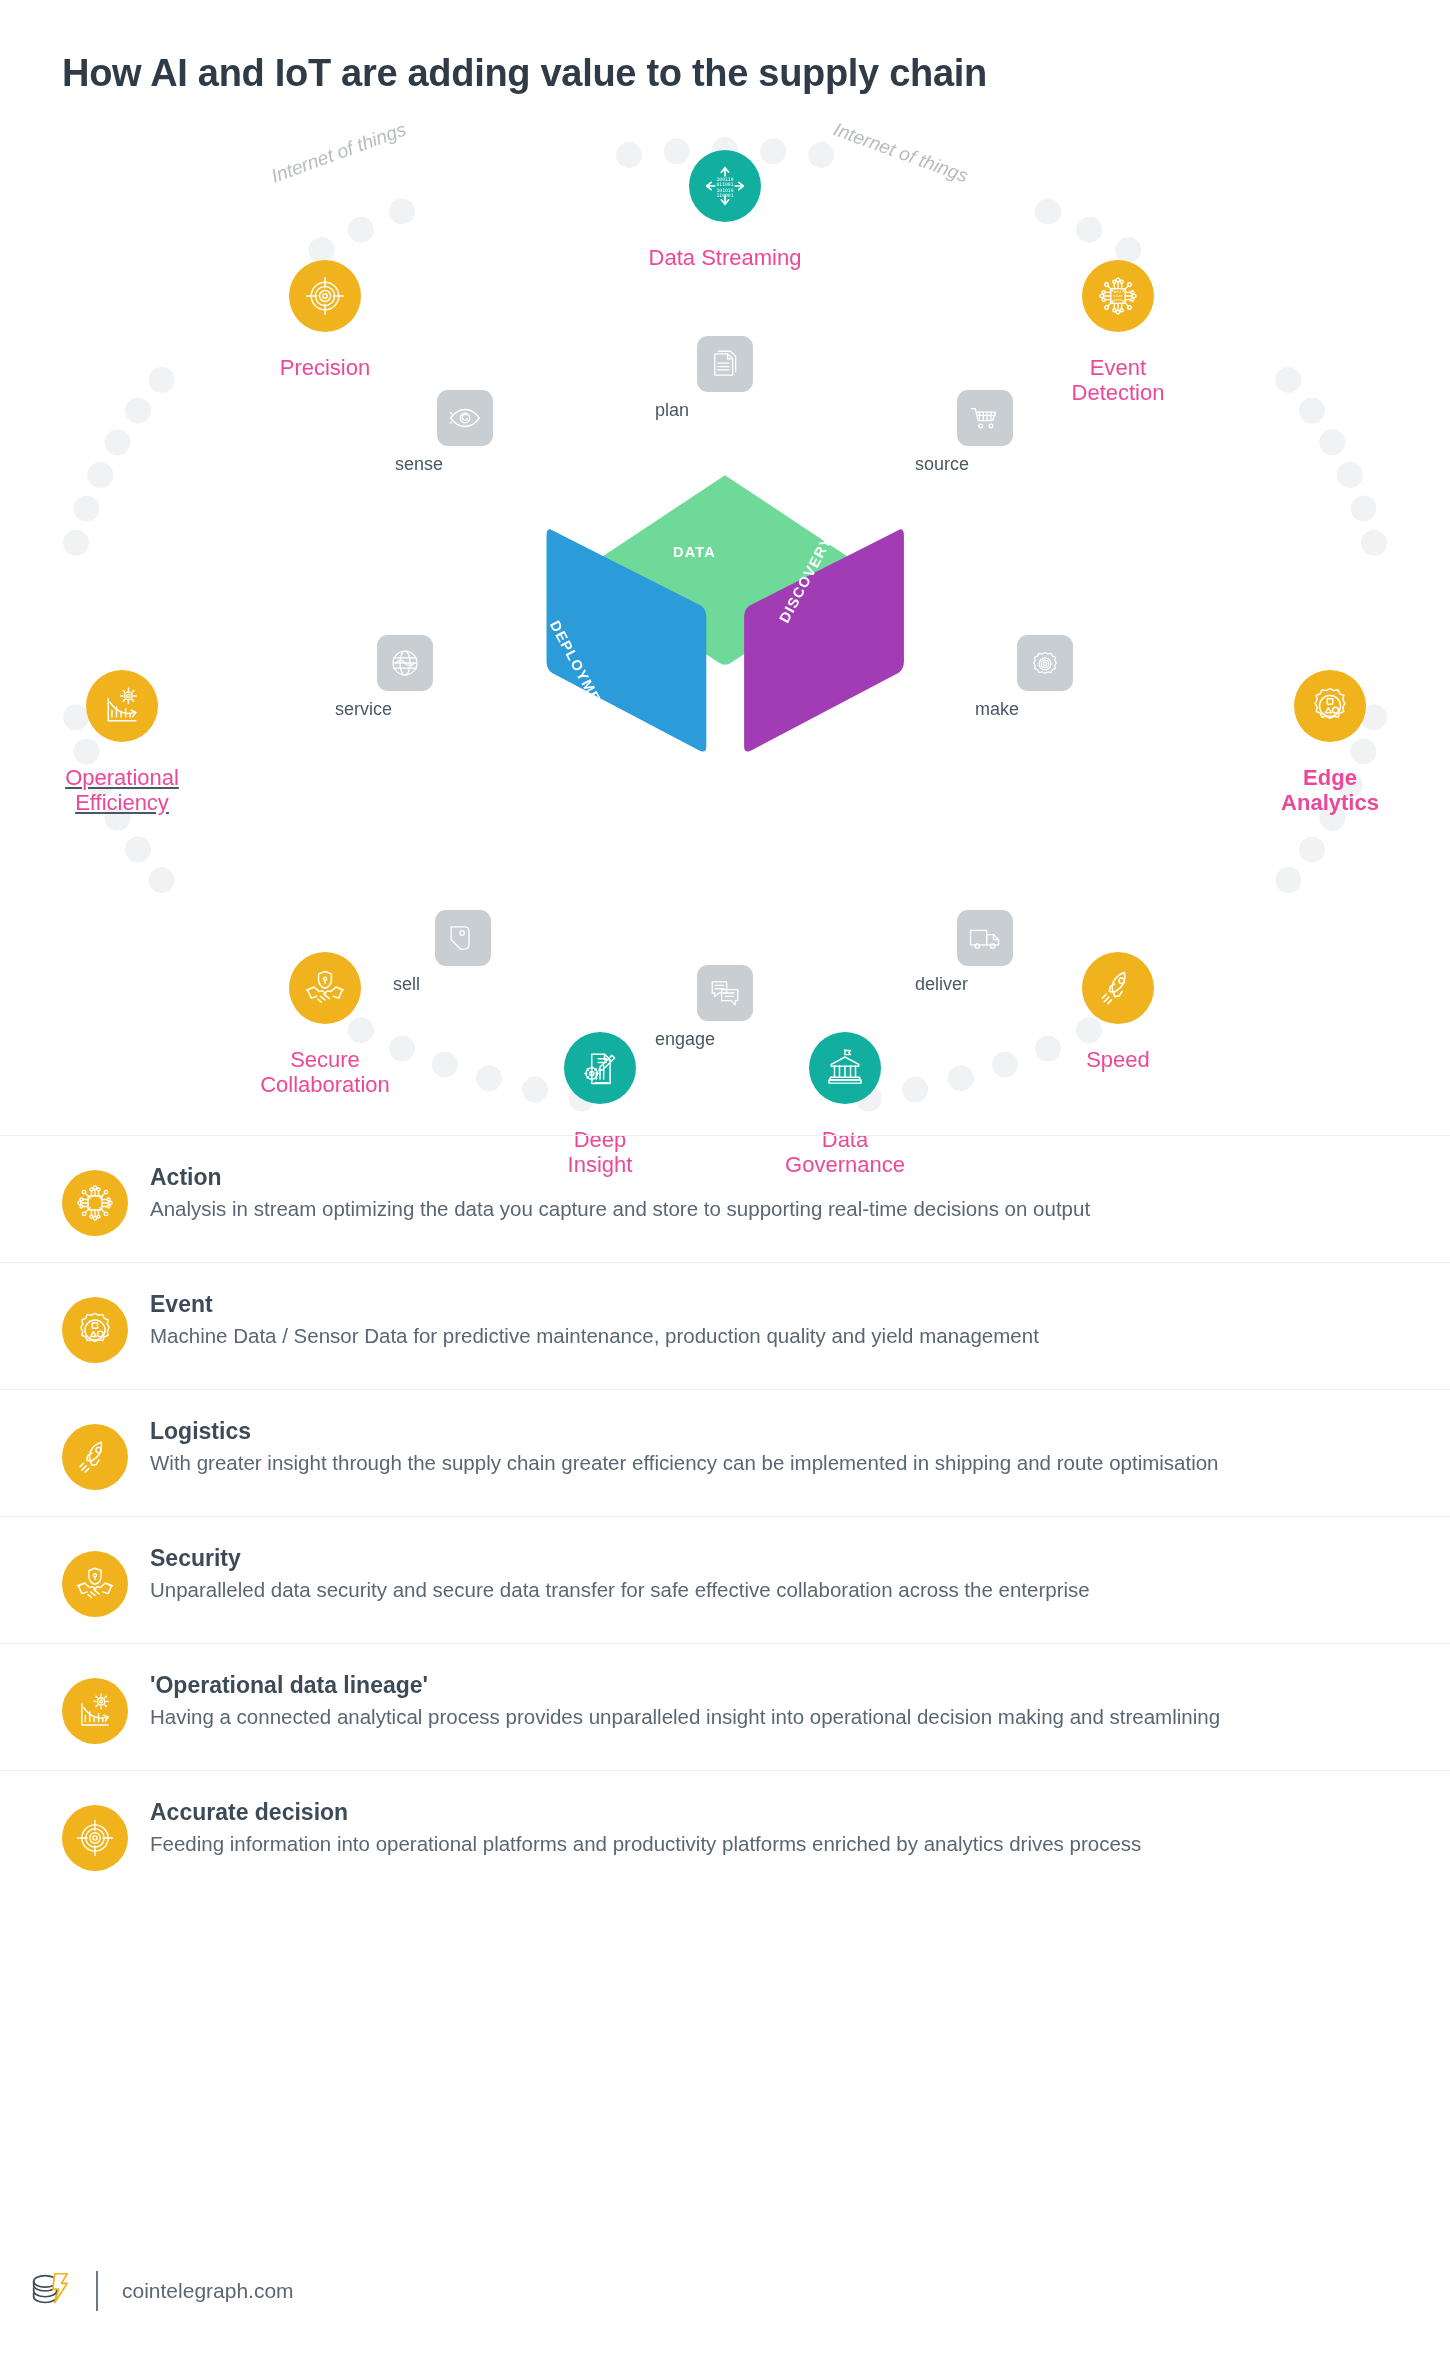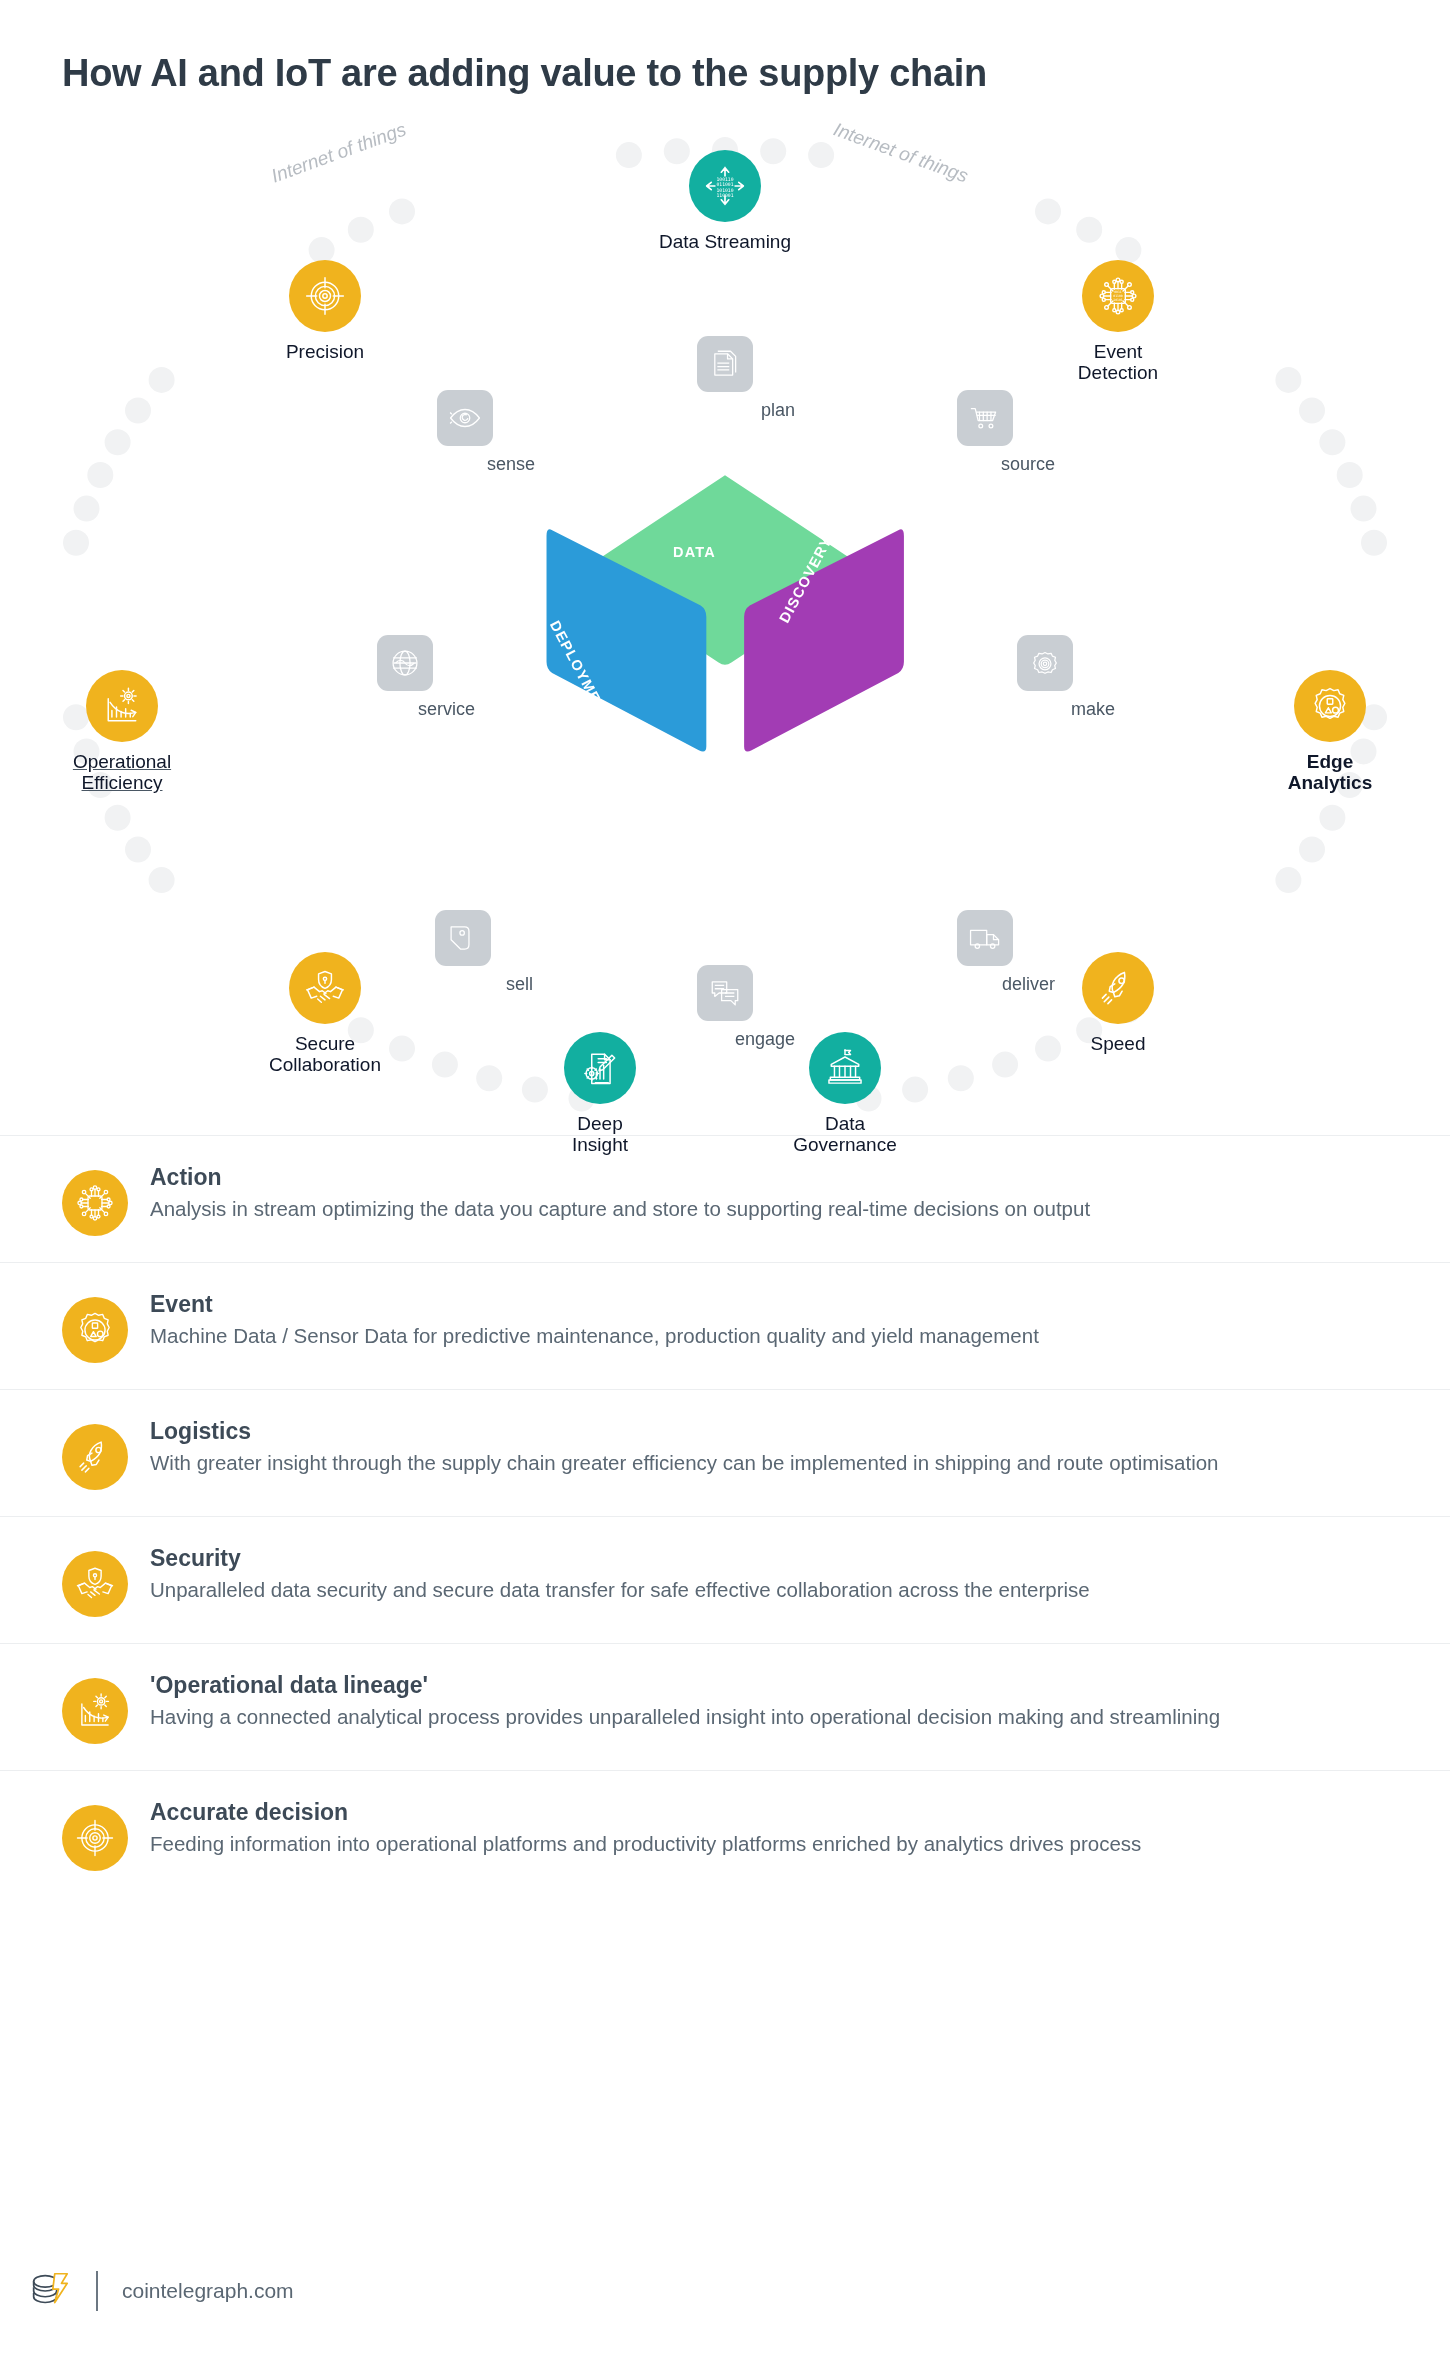--- a/index.html
+++ b/index.html
@@ -48,34 +48,34 @@
   }
   .node .bubble {
     width: 72px; height: 72px;
     border-radius: 50%;
     margin: 0 auto;
     display: flex; align-items: center; justify-content: center;
   }
   .node.amber .bubble { background: #F0B31E; }
   .node.teal  .bubble { background: #12AFA0; }
   .node .lbl {
-    margin-top: 9px;
-    font-size: 19px;
+    margin-top: 24px;
+    font-size: 22px;
     line-height: 1.12;
-    color: #0f172a;
+    color: #ec4899;
     white-space: pre-line;
   }
   .node .bubble svg { width: 44px; height: 44px; display:block; }
 
   
   .inode {
     position: absolute;
     width: 140px;
     margin-left: -70px;
-    text-align: right;
+    text-align: left;
   }
   .inode .tile {
     width: 56px; height: 56px;
     border-radius: 11px;
     background: #c9ced3;
     margin: 0 auto;
     display: flex; align-items: center; justify-content: center;
   }
   .inode .tile svg { width: 34px; height: 34px; display:block; }
   .inode .lbl {

